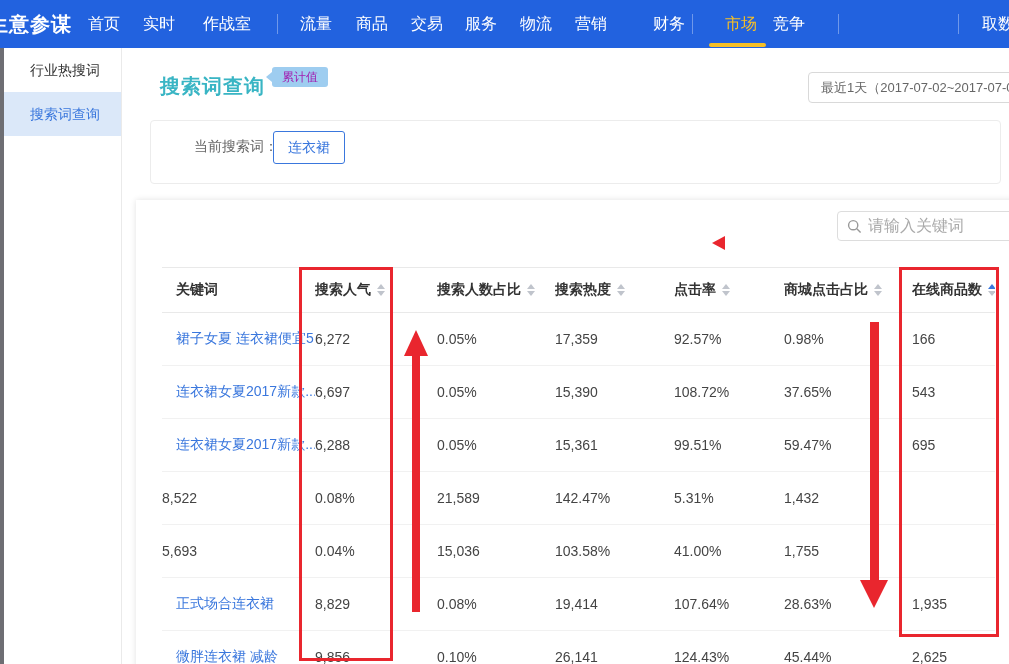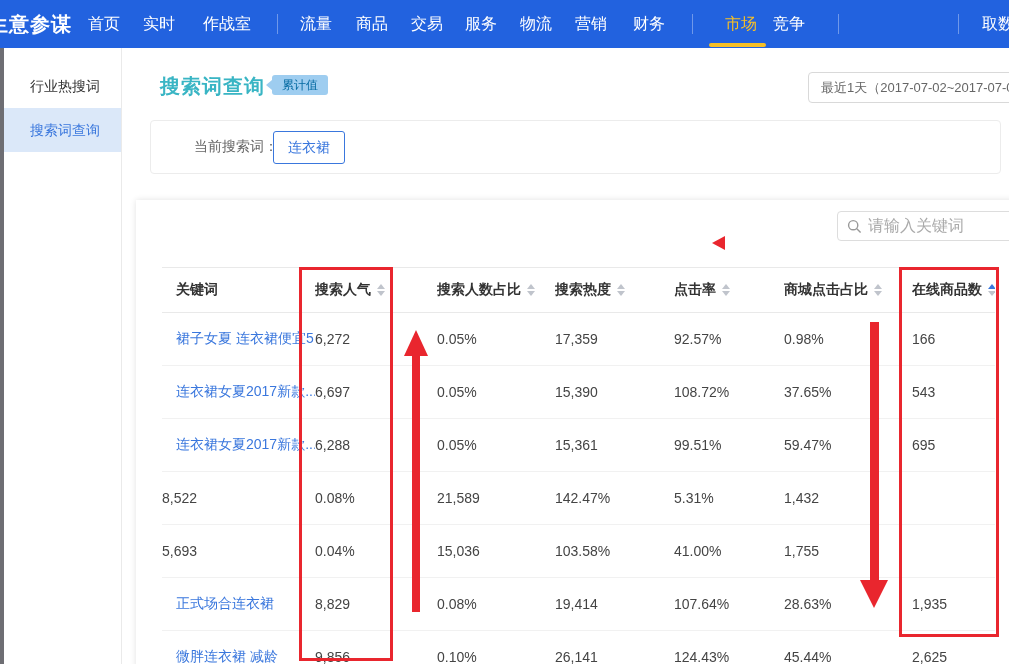--- a/index.html
+++ b/index.html
@@ -11,30 +11,30 @@
   }
   
   .topnav { position:absolute; left:0; top:0; width:1009px; height:48px; background:#2262df; }
   .logo { position:absolute; left:-12px; top:0; line-height:48px; color:#fff; font-size:20px; font-weight:bold; letter-spacing:1px; white-space:nowrap; }
   .nav-item { position:absolute; top:0; line-height:48px; color:#fff; font-size:16px; font-weight:500; white-space:nowrap; cursor:pointer; }
   .nav-item.active { color:#f6bf26;margin-left:7px; }
   .nav-underline { position:absolute; left:709px; top:43px; width:57px; height:4px; background:#f6bf26; border-radius:2px; }
   .nav-divider { position:absolute; top:14px; width:1px; height:20px; background:rgba(255,255,255,.35); }
   
   .edge-strip { position:absolute; left:0; top:48px; width:4px; height:616px; background:#6e6e73; }
-  .sidebar { position:absolute; left:4px; top:48px; width:118px; height:616px; background:#fff; border-right:1px solid #eaeaea; padding-top:16px; }
+  .sidebar { position:absolute; left:4px; top:48px; width:118px; height:616px; background:#fff; border-right:1px solid #eaeaea; }
   .side-item { height:44px; line-height:44px; padding-left:26px; font-size:14px; color:#333; cursor:pointer; white-space:nowrap; }
   .side-item.active { background:#dbe8f9; color:#3a77dd; }
   
   .page-title { position:absolute; left:160px; top:73px; font-size:20px; font-weight:bold; color:#39b5c4; letter-spacing:1px; }
-  .badge { position:absolute; left:272px; top:75px; background:#9ecdf0; color:#0369a1; font-size:12px; line-height:20px; padding:0 10px; border-radius:3px; }
+  .badge { position:absolute; left:272px; top:67px; background:#9ecdf0; color:#a21caf; font-size:12px; line-height:20px; padding:0 10px; border-radius:3px; }
   .badge::before { content:""; position:absolute; left:-6px; top:5px; border-top:5px solid transparent; border-bottom:5px solid transparent; border-right:6px solid #9ecdf0; }
   .datebox { position:absolute; left:808px; top:72px; width:235px; height:31px; border:1px solid #d9d9d9; border-radius:4px; line-height:29px; padding-left:12px; font-size:13px; color:#666; background:#fff; white-space:nowrap; cursor:pointer; }
   
-  .filter-card { position:absolute; left:150px; top:120px; width:851px; height:54px; border:1px solid #ececec; border-radius:4px; background:#fff; }
+  .filter-card { position:absolute; left:150px; top:120px; width:851px; height:64px; border:1px solid #ececec; border-radius:4px; background:#fff; }
   .filter-label { position:absolute; left:43px; top:17px; font-size:14px; color:#666; }
   .term-tag { position:absolute; left:122px; top:10px; border:1px solid #3a77dd; border-radius:3px; color:#3a77dd; font-size:14px; line-height:31px; padding:0 14px; background:#fff; cursor:pointer; }
   
   .table-card { position:absolute; left:136px; top:200px; width:880px; height:470px; background:#fff; box-shadow:0 0 6px rgba(0,0,0,.12); }
   .searchbox { position:absolute; left:837px; top:211px; width:192px; height:30px; border:1px solid #ddd; border-radius:4px; background:#fff; }
   .searchbox svg { position:absolute; left:9px; top:7px; }
   .searchbox input { position:absolute; left:30px; top:1px; width:140px; height:26px; border:none; outline:none; font-size:16px; color:#333; font-family:inherit; }
   .searchbox input::placeholder { color:#aaa; }
   
   .tbl { position:absolute; left:162px; top:267px; width:833px; }
@@ -70,21 +70,21 @@
   <div class="nav-item" style="left:88px">首页</div>
   <div class="nav-item" style="left:143px">实时</div>
   <div class="nav-item" style="left:203px">作战室</div>
   <div class="nav-divider" style="left:277px"></div>
   <div class="nav-item" style="left:300px">流量</div>
   <div class="nav-item" style="left:356px">商品</div>
   <div class="nav-item" style="left:411px">交易</div>
   <div class="nav-item" style="left:465px">服务</div>
   <div class="nav-item" style="left:520px">物流</div>
   <div class="nav-item" style="left:575px">营销</div>
-  <div class="nav-item" style="left:633px">财务</div>
+  <div class="nav-item" style="left:653px">财务</div>
   <div class="nav-divider" style="left:692px"></div>
   <div class="nav-item active" style="left:718px">市场</div>
   <div class="nav-item" style="left:773px">竞争</div>
   <div class="nav-divider" style="left:838px"></div>
   <div class="nav-divider" style="left:958px"></div>
   <div class="nav-item" style="left:982px">取数</div>
   <div class="nav-underline"></div>
 </div>
 
 <div class="edge-strip"></div>

